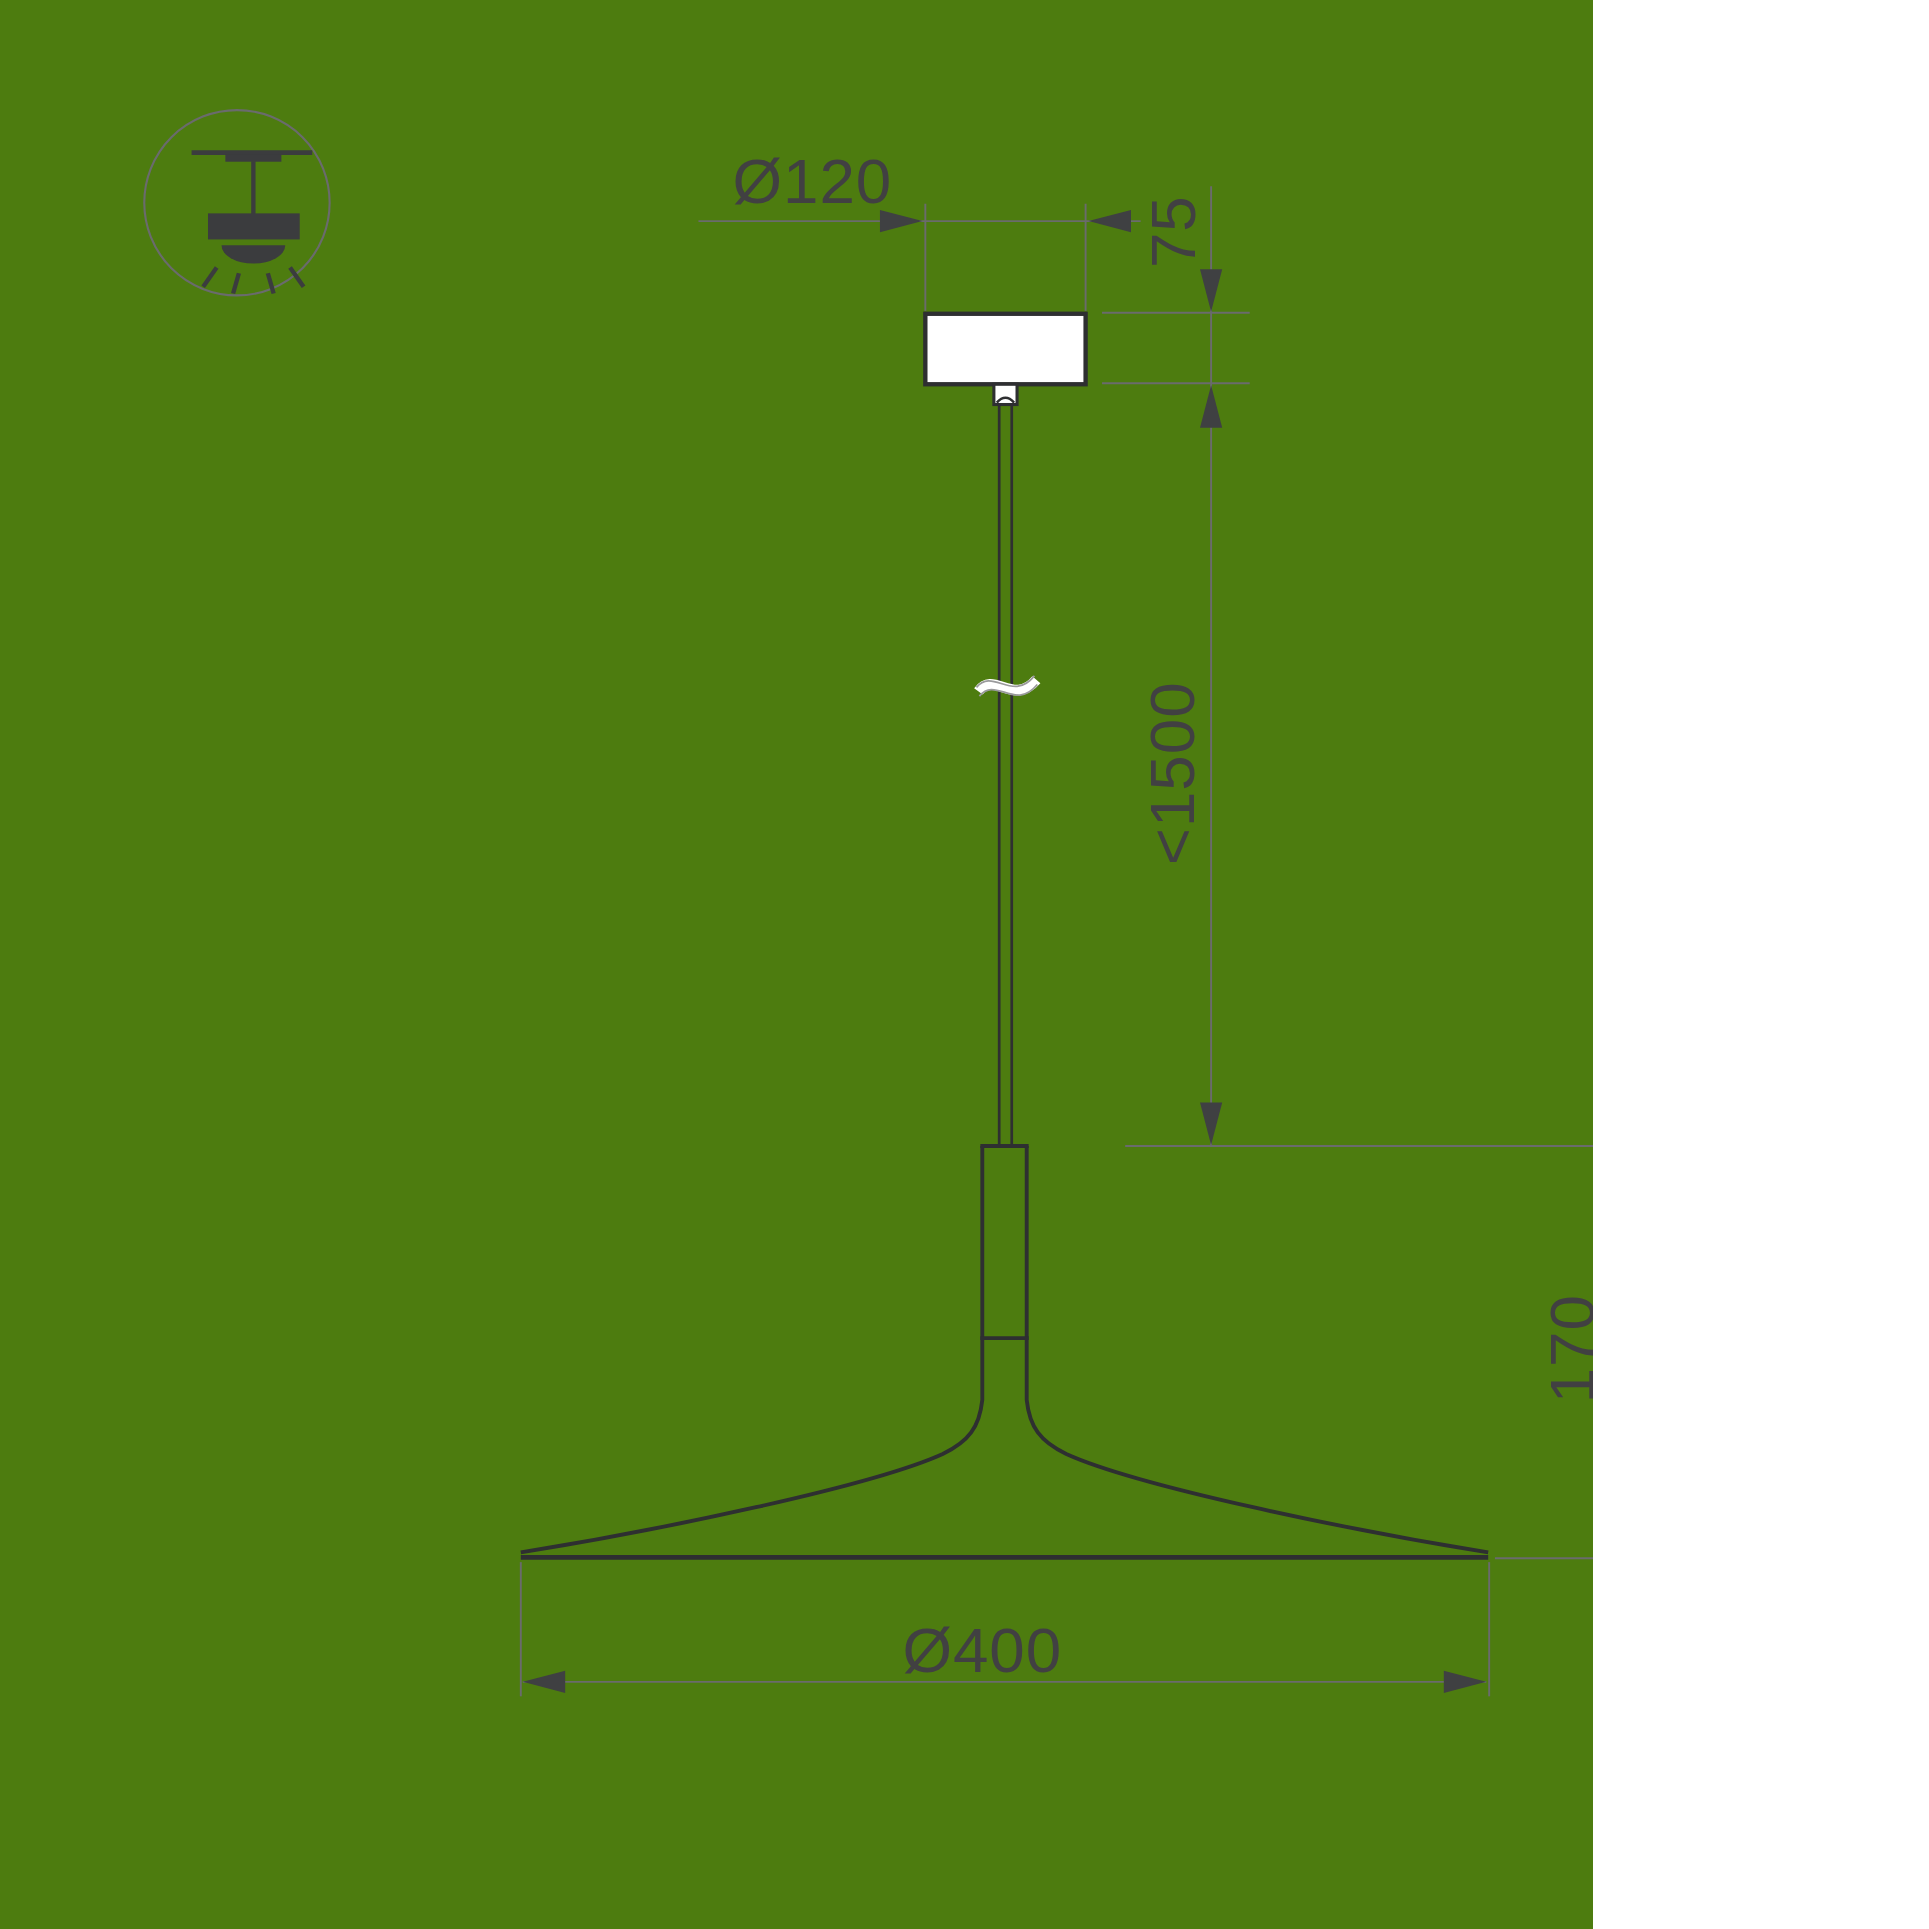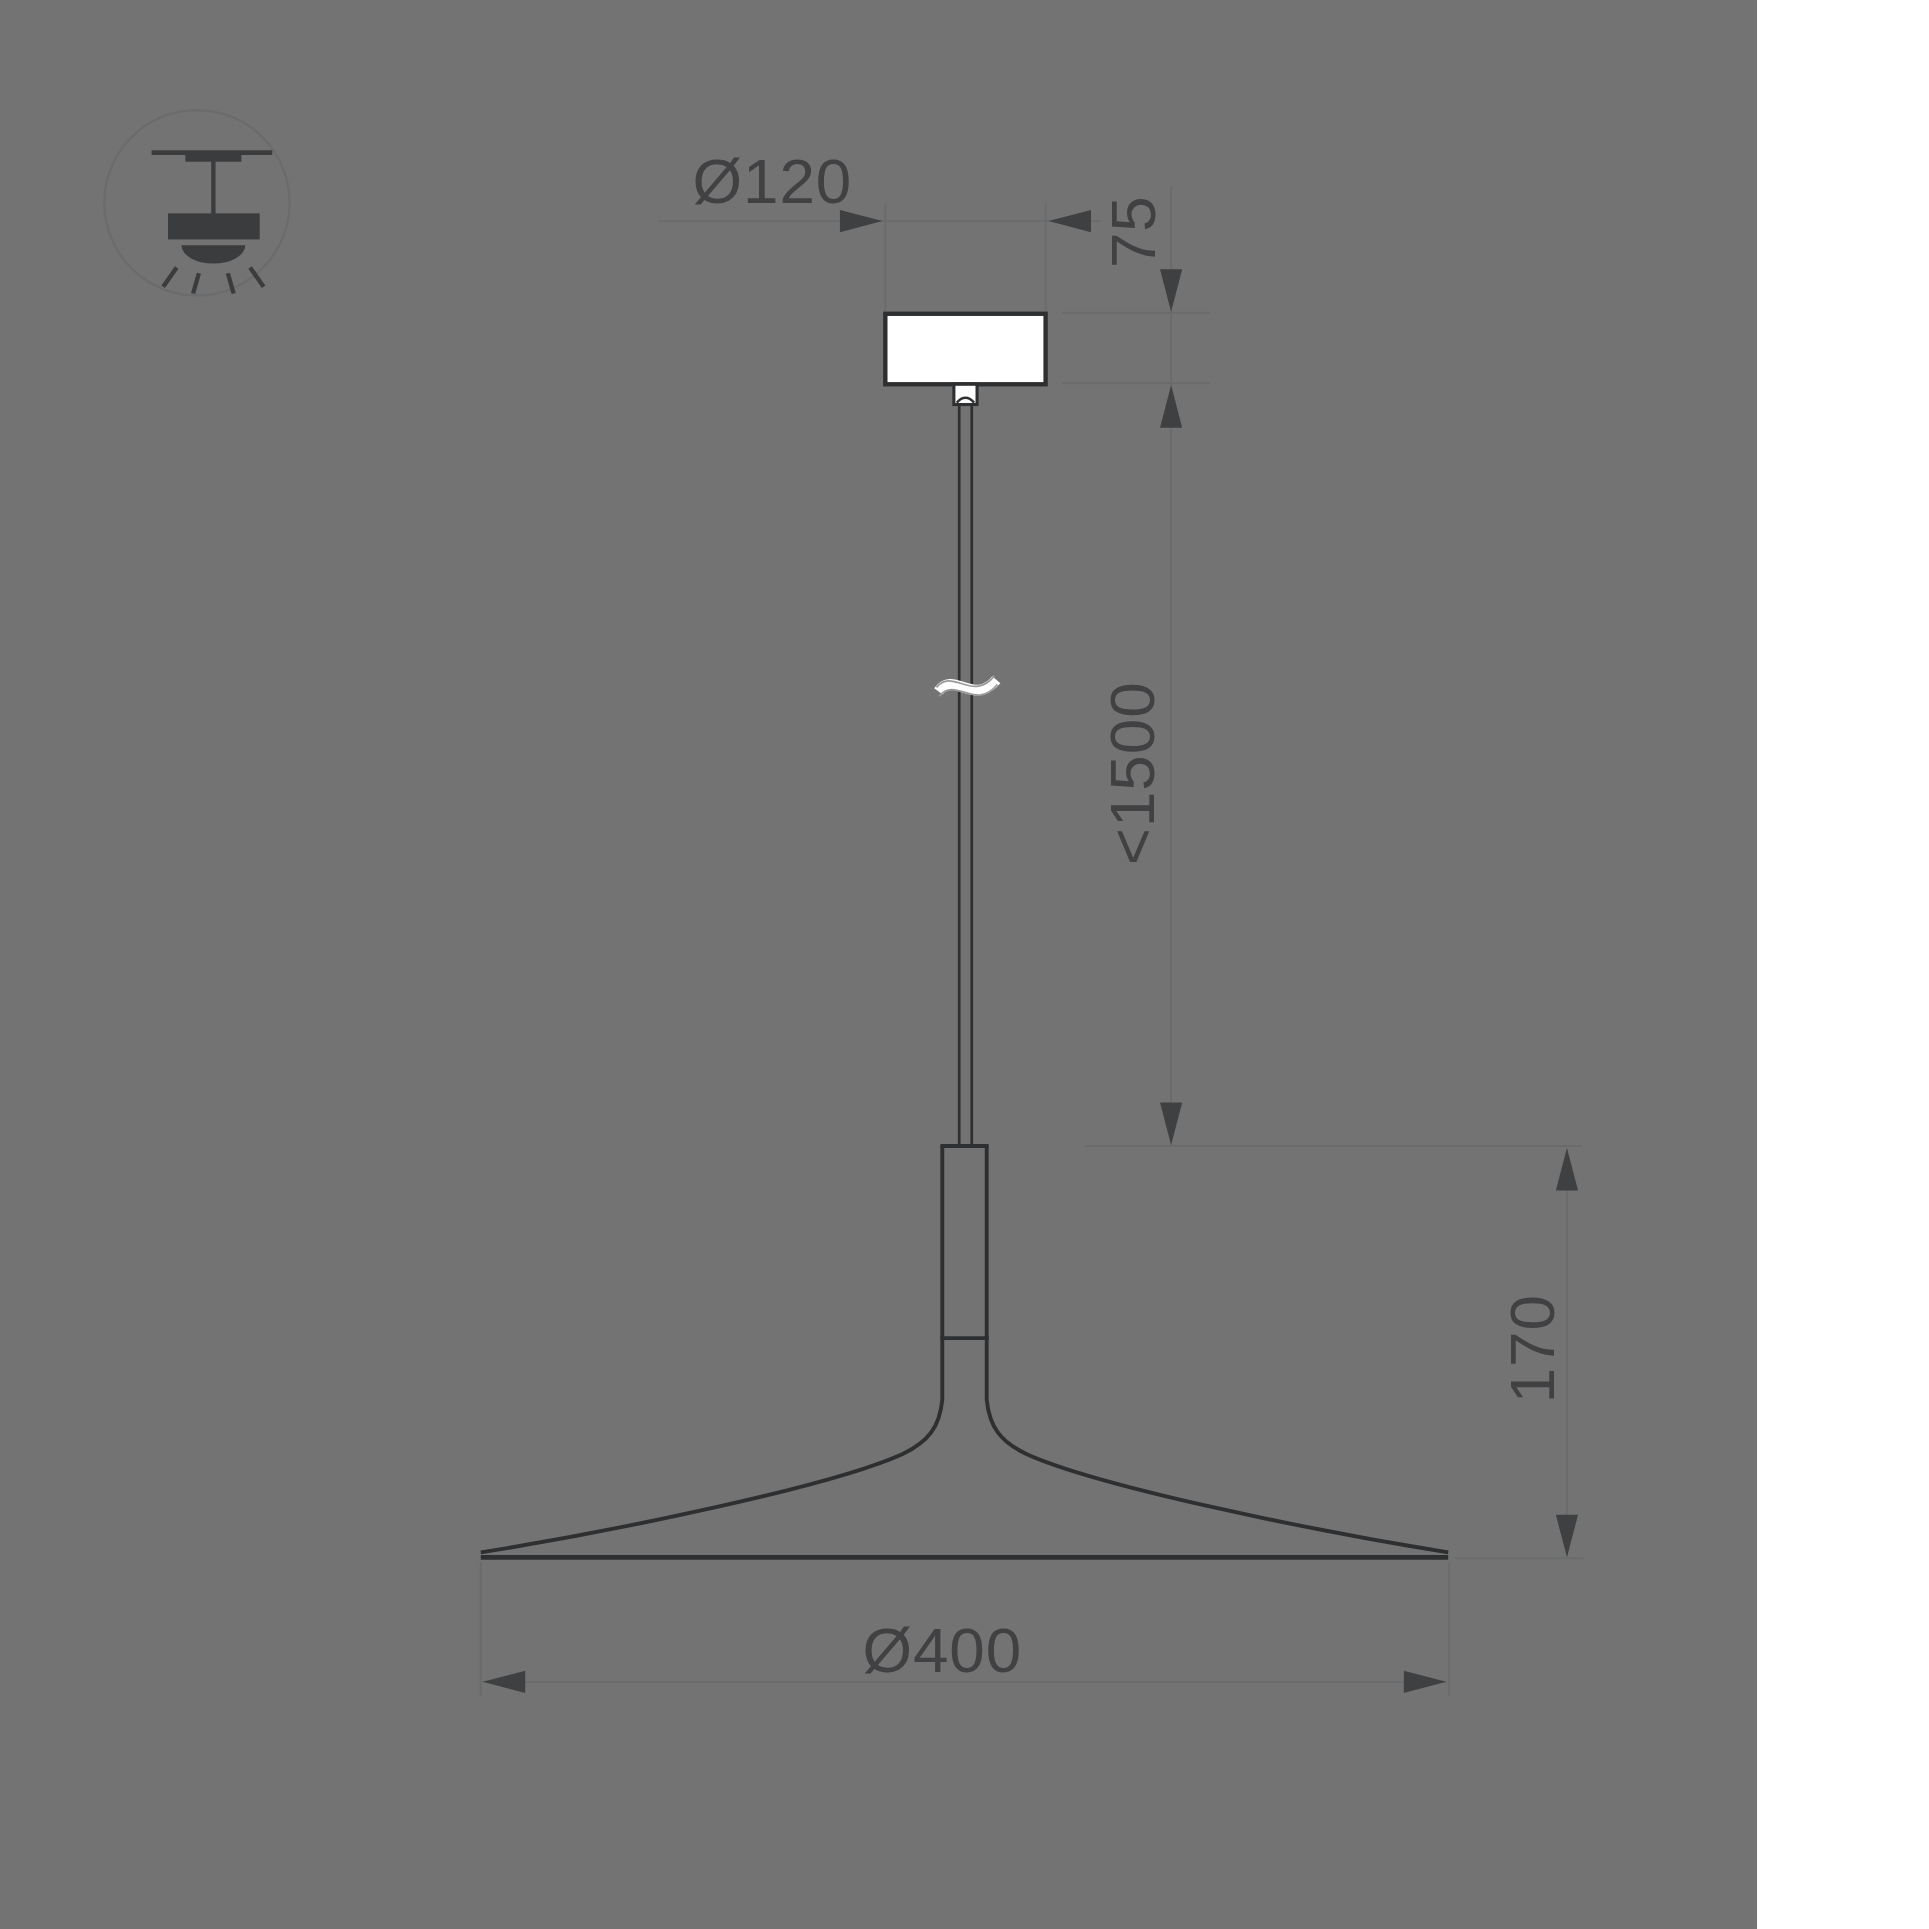--- a/index.html
+++ b/index.html
@@ -3,24 +3,25 @@
 <meta charset="utf-8">
 <style>
   html,body{
     margin:0;
     padding:0;
     background:#ffffff;
     font-family:"Liberation Sans", sans-serif;
   }
   .stage{
     position:relative;
-    width:1757px;
+    width:1553px;
     height:1929px;
-    background:#737373;
+    background:#4d7c0f;
     overflow:hidden;
+    padding-left:40px;
   }
   svg{display:block}
   .dim-text{
     font-family:"Liberation Sans", sans-serif;
     font-size:66px;
     letter-spacing:1px;
     fill:#414042;
   }
 </style>
 </head>

